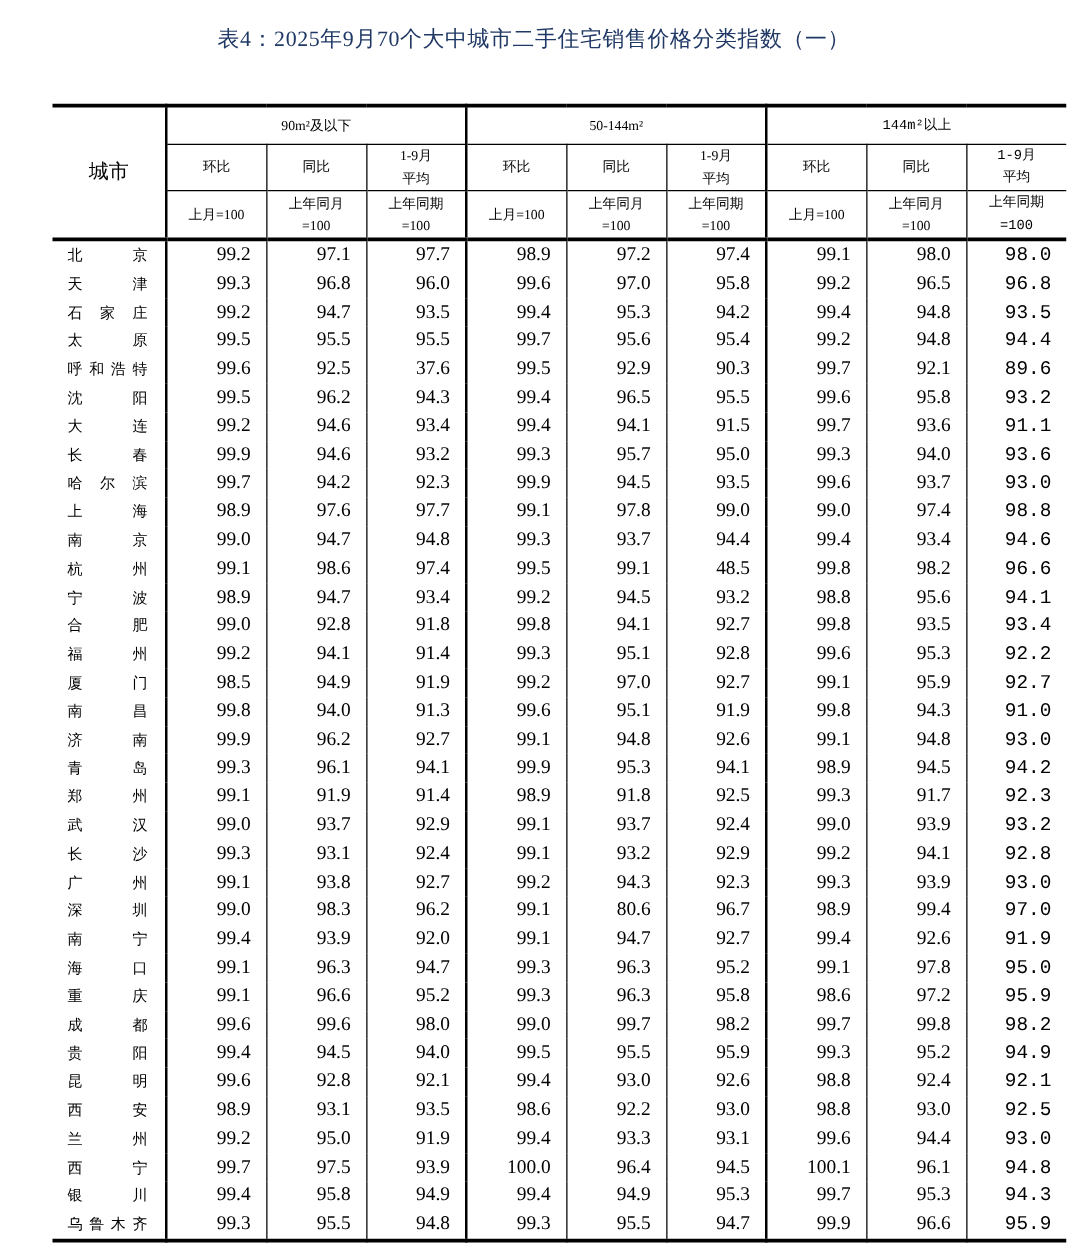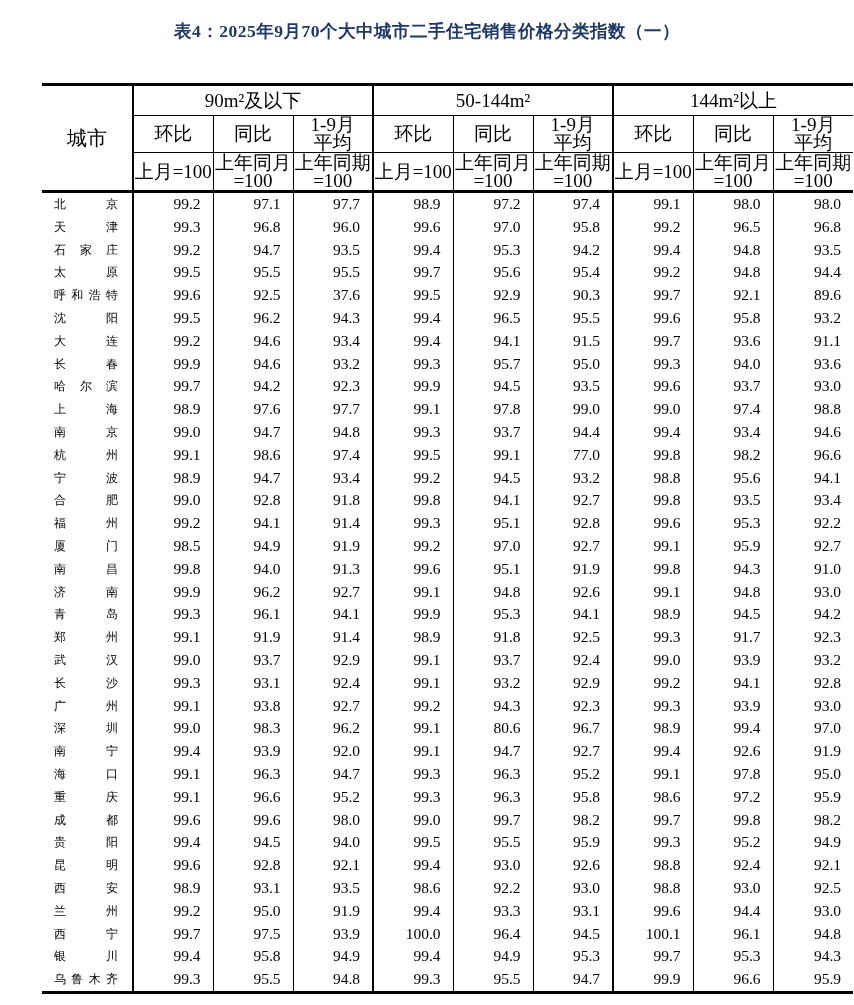--- a/index.html
+++ b/index.html
@@ -15,21 +15,21 @@
   .page {
     width: 854px;
     height: 1005px;
     position: relative;
     overflow: hidden;
   }
   .title {
     margin-top: 19px;
     text-align: center;
     font-size: 17.5px;
-    font-weight: bold;
+    font-weight: normal;
     color: #1f3864;
     letter-spacing: 0.5px;
   }
   table.idx {
     border-collapse: collapse;
     table-layout: fixed;
     margin: 40px 0 0 42px;
     width: 811px;
     border-top: 3px solid #000;
     border-bottom: 3px solid #000;
@@ -41,36 +41,36 @@
     margin: 0;
     padding: 0;
     font-weight: normal;
     white-space: pre-line;
     overflow: hidden;
   }
   
   thead th {
     text-align: center;
     vertical-align: middle;
-    font-size: 19px;
+    font-size: 11px;
     line-height: 18px;
     border-left: 1px solid #000;
     border-bottom: 1px solid #000;
   }
   thead tr.r-group th { height: 29px; }
   thead tr.r-metric th { height: 36px; }
   thead tr.r-base th { height: 37px; border-bottom: 3px solid #000; }
   th.city-h {
     border-left: none;
     border-bottom: 3px solid #000;
     border-right: 2px solid #000;
-    font-size: 20px;
+    font-size: 16px;
   }
   th.gstart, td.gstart { border-left: 2px solid #000; }
-  th.last, td.last { border-right: none; }
+  th.last, td.last { border-right: none; font-family: Liberation Mono, monospace; }
 
   
   tbody td {
     height: 22.8px;
     font-size: 15.5px;
     line-height: 22.8px;
     border-left: 1px solid #000;
   }
   tbody td.city {
     border-left: none;
@@ -281,21 +281,21 @@
           <td class="val">93.4</td>
           <td class="val last">94.6</td>
         </tr>
         <tr>
           <td class="city"><span class="city-name">杭州</span></td>
           <td class="val gstart">99.1</td>
           <td class="val">98.6</td>
           <td class="val">97.4</td>
           <td class="val gstart">99.5</td>
           <td class="val">99.1</td>
-          <td class="val">77.0</td>
+          <td class="val">48.5</td>
           <td class="val gstart">99.8</td>
           <td class="val">98.2</td>
           <td class="val last">96.6</td>
         </tr>
         <tr>
           <td class="city"><span class="city-name">宁波</span></td>
           <td class="val gstart">98.9</td>
           <td class="val">94.7</td>
           <td class="val">93.4</td>
           <td class="val gstart">99.2</td>

